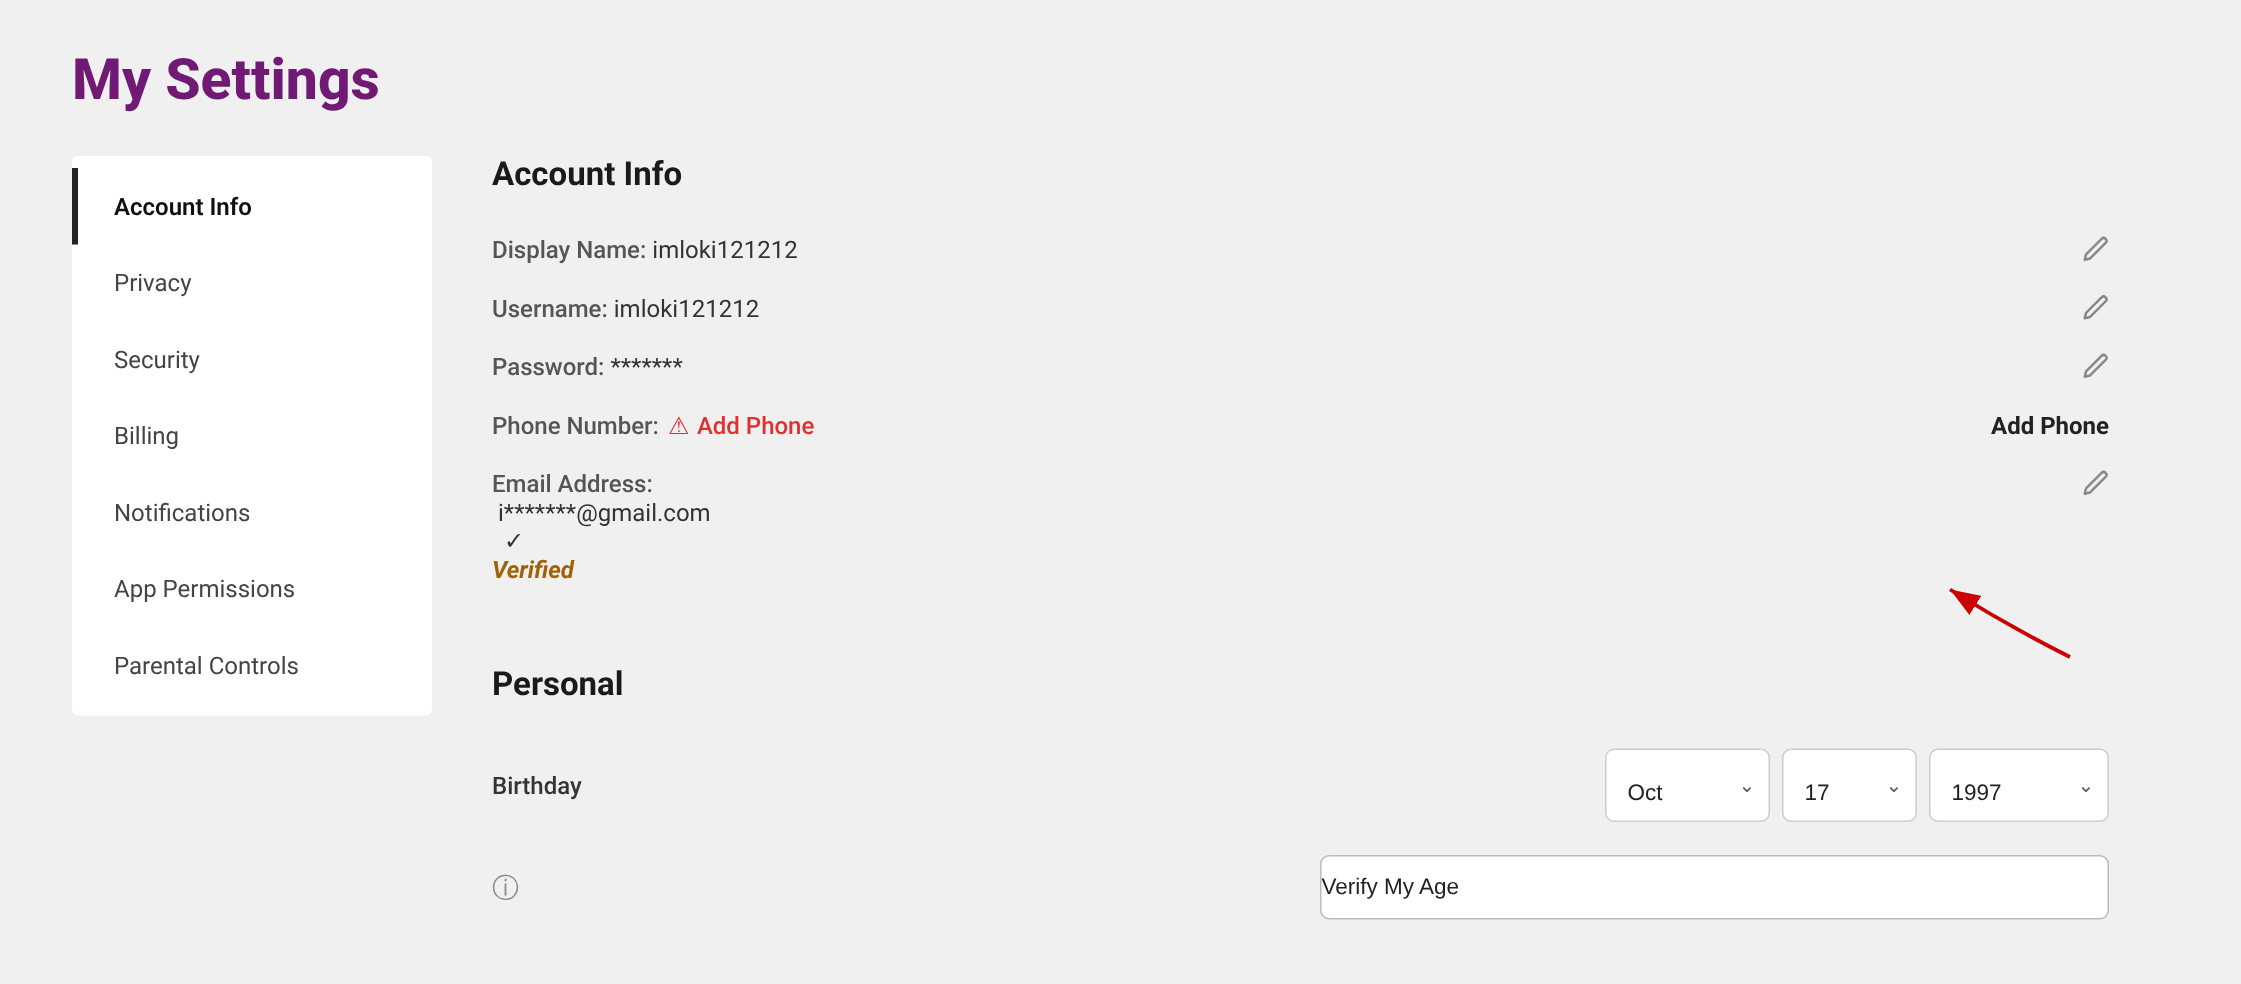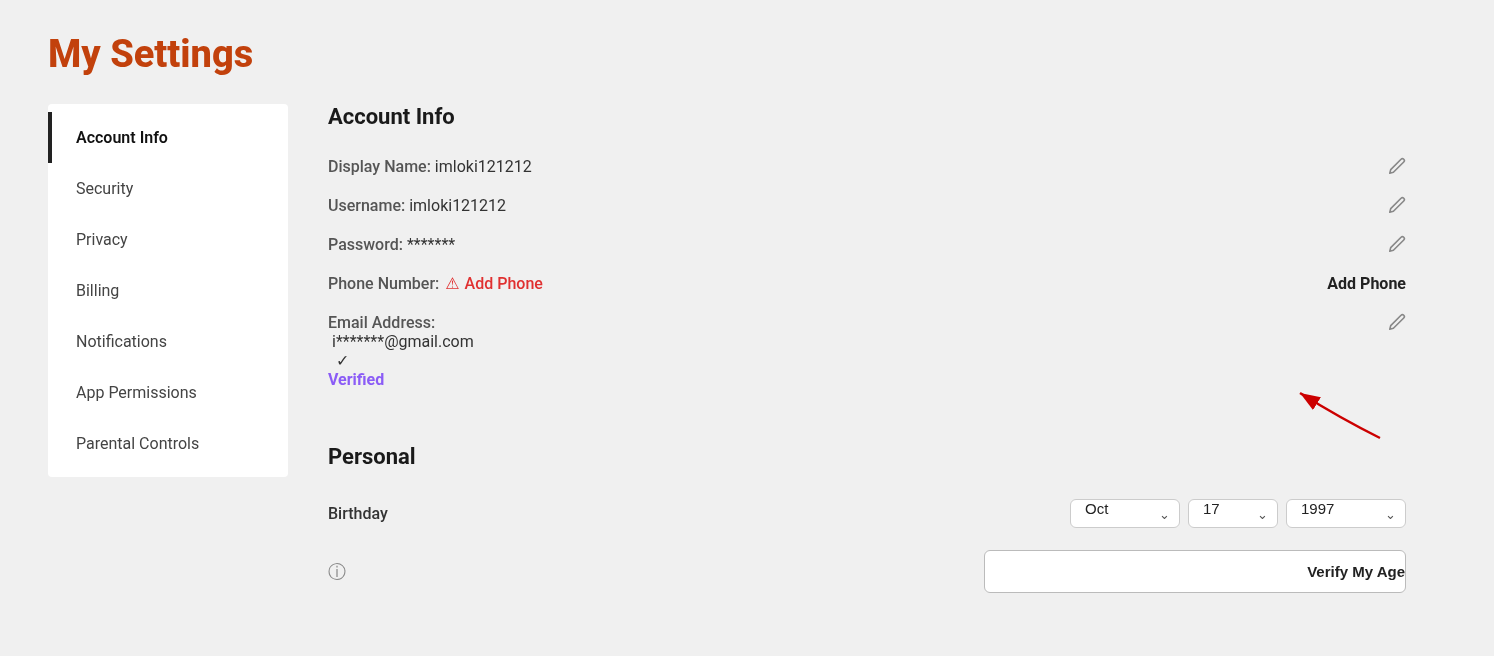--- a/index.html
+++ b/index.html
@@ -9,21 +9,21 @@
       color: #222;
       min-height: 656px;
     }
     .page-container {
       max-width: 1494px;
       padding: 32px 48px;
     }
     .page-title {
       font-size: 38px;
       font-weight: 800;
-      color: #c2410c;
+      color: #701a75;
       margin-bottom: 28px;
     }
     .main-layout {
       display: flex;
       gap: 0;
     }
     
     .sidebar {
       width: 240px;
       background: #fff;
@@ -102,21 +102,22 @@
       font-weight: 700;
       color: #222;
       cursor: pointer;
     }
     .verified-check {
       color: #333;
       margin: 0 4px;
     }
     .verified-text {
       font-weight: 700;
-      color: #8b5cf6;
+      color: #a16207;
+      font-style: italic;
     }
     
     .personal-row {
       display: flex;
       align-items: center;
       padding: 12px 0;
       justify-content: center;
     }
     .personal-label {
       font-size: 16px;
@@ -131,21 +132,21 @@
     }
     .select-wrapper {
       position: relative;
       display: inline-block;
     }
     .select-wrapper select {
       appearance: none;
       -webkit-appearance: none;
       border: 1.5px solid #ccc;
       border-radius: 6px;
-      padding: 0 36px 10px 14px;
+      padding: 20px 36px 10px 14px;
       font-size: 15px;
       color: #222;
       background: #fff;
       cursor: pointer;
       min-width: 110px;
     }
     .select-wrapper .chevron {
       position: absolute;
       right: 10px;
       top: 50%;
@@ -166,23 +167,23 @@
     }
     .verify-btn {
       margin-left: auto;
       border: 1.5px solid #bbb;
       background: #fff;
       border-radius: 6px;
       padding: 12px 0;
       font-size: 15px;
       color: #222;
       cursor: pointer;
-      width: 422px;
-      text-align: right;
-      font-weight: 700;
+      width: 526px;
+      text-align: left;
+      font-weight: 400;
     }
     .email-row-wrapper {
       position: relative;
     }
     .red-arrow {
       position: absolute;
       right: 20px;
       bottom: -38px;
       width: 80px;
       height: 50px;
@@ -192,22 +193,22 @@
 </head>
 <body>
 
 <div class="page-container">
   <h1 class="page-title">My Settings</h1>
 
   <div class="main-layout">
 
     <nav class="sidebar">
       <div class="sidebar-item active">Account Info</div>
+      <div class="sidebar-item">Privacy</div>
       <div class="sidebar-item">Security</div>
-      <div class="sidebar-item">Privacy</div>
       <div class="sidebar-item">Billing</div>
       <div class="sidebar-item">Notifications</div>
       <div class="sidebar-item">App Permissions</div>
       <div class="sidebar-item">Parental Controls</div>
     </nav>
 
     <div class="content">
 
       <div>
         <h2 class="section-title">Account Info</h2>

